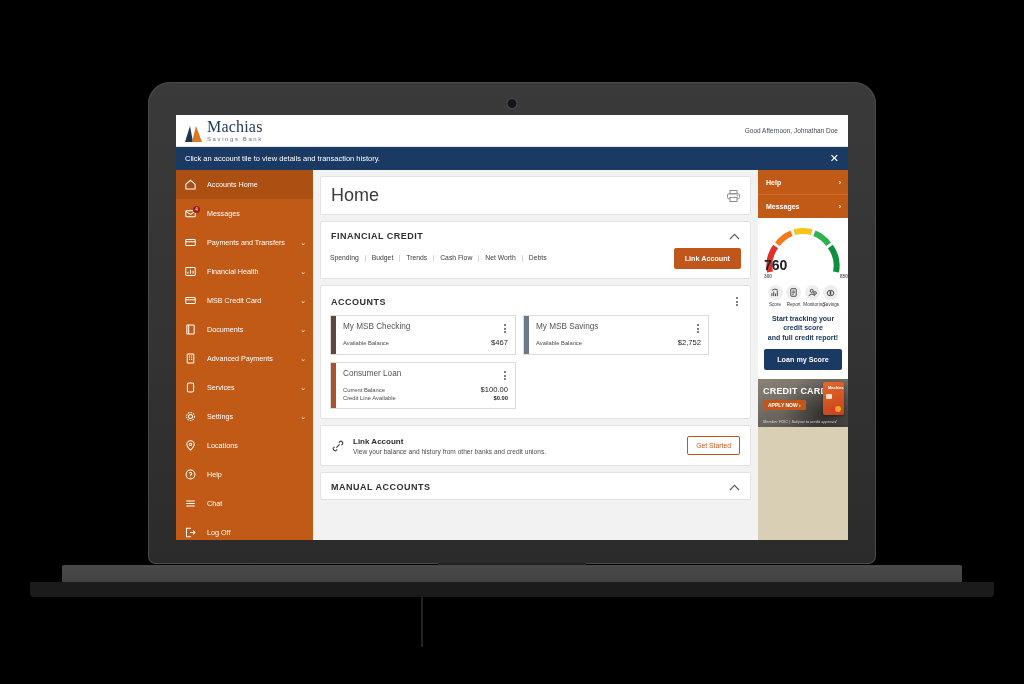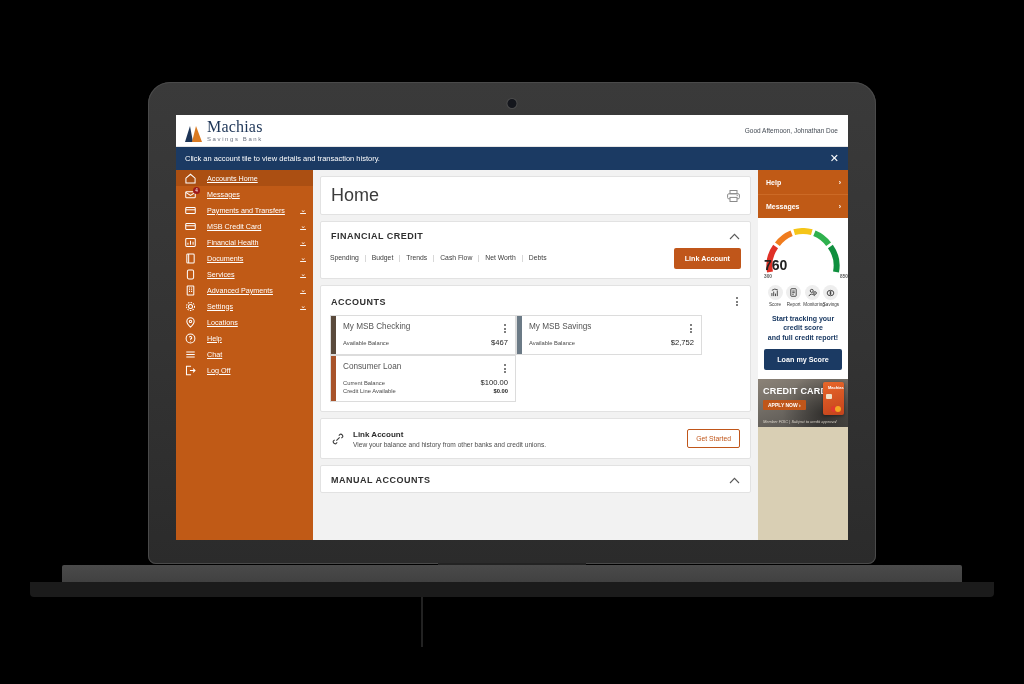--- a/index.html
+++ b/index.html
@@ -71,23 +71,23 @@
     padding: 0 9px 0 9px; font-size: 7.5px;
   }
   .notice-close { font-size: 11px; line-height: 1; cursor: pointer; color:#fff; }
 
   
   .app-body { display: flex; height: 370px; }
 
   
   .sidebar { width: 137px; background: #c05a16; flex: 0 0 137px; padding-top: 0; }
   .nav-item {
-    display: flex; align-items: center; height: 16px;
+    display: flex; align-items: center; height: 29px;
     padding: 0 7px 0 9px; color: #ffffff; font-size: 7.2px;
-    position: relative; cursor: pointer; text-decoration: underline;
+    position: relative; cursor: pointer;
   }
   .nav-item.active { background: #ab4f12; }
   .nav-ico { width: 13px; flex: 0 0 13px; display: flex; align-items: center; position: relative; }
   .nav-ico svg { display: block; }
   .nav-label { margin-left: 9px; flex: 1; }
   .nav-caret { font-size: 7px; opacity: .95; }
   .badge {
     position: absolute; left: 8px; top: -2px;
     min-width: 7px; height: 7px; padding: 0 1.5px;
     background: #9e1b1b; color: #fff; border-radius: 50%;
@@ -120,21 +120,21 @@
   .tool-tab:first-child { padding-left: 0; }
   .tool-tab:last-child { border-right: none; padding-right: 0; }
   .btn-primary {
     background: #c0561a; color: #fff; font-size: 7.2px; font-weight: bold;
     padding: 6px 11px; border: none; border-radius: 2px; cursor: pointer;
   }
 
   .kebab { display: flex; flex-direction: column; gap: 1.5px; cursor: pointer; padding: 2px; }
   .kebab i { width: 2px; height: 2px; background: #555; border-radius: 50%; display: block; }
 
-  .tiles { display: flex; padding: 0 9px 9px 9px; flex-wrap: wrap; }
+  .tiles { display: flex; gap: 7px; padding: 0 9px 9px 9px; flex-wrap: wrap; }
   .tile {
     width: 186px; background: #fff; border: 1px solid #dcdcdc;
     display: flex; overflow: hidden; cursor: pointer;
   }
   .tile-bar { width: 5px; flex: 0 0 5px; }
   .tile-body { flex: 1; padding: 6px 7px 7px 7px; }
   .tile-top { display: flex; align-items: flex-start; justify-content: space-between; }
   .tile-name { font-size: 8.2px; color: #545454; }
   .tile-line {
     display: flex; align-items: baseline; justify-content: space-between;
@@ -274,64 +274,64 @@
                 <rect x="0.8" y="2.8" width="10.4" height="6.6" rx="1" stroke="#fff" stroke-width="1.1" fill="none"></rect>
                 <path d="M0.8 5.2 H11.2" stroke="#fff" stroke-width="1.1" fill="none"></path>
               </svg>
             </span>
             <span class="nav-label">Payments and Transfers</span>
             <span class="nav-caret">⌄</span>
           </div>
           <div class="nav-item">
             <span class="nav-ico">
               <svg width="11" height="11" viewBox="0 0 12 12">
+                <rect x="0.8" y="1.6" width="10.4" height="8.8" rx="1" stroke="#fff" stroke-width="1.1" fill="none"></rect>
+                <path d="M3.2 8.4 V6.2 M6 8.4 V4.2 M8.8 8.4 V5.2" stroke="#fff" stroke-width="1.1" fill="none"></path>
+              </svg>
+            </span>
+            <span class="nav-label">Financial Health</span>
+            <span class="nav-caret">⌄</span>
+          </div>
+          <div class="nav-item">
+            <span class="nav-ico">
+              <svg width="11" height="11" viewBox="0 0 12 12">
                 <rect x="0.8" y="2.8" width="10.4" height="6.6" rx="1" stroke="#fff" stroke-width="1.1" fill="none"></rect>
                 <path d="M0.8 5.2 H11.2" stroke="#fff" stroke-width="1.1" fill="none"></path>
               </svg>
             </span>
             <span class="nav-label">MSB Credit Card</span>
             <span class="nav-caret">⌄</span>
           </div>
           <div class="nav-item">
             <span class="nav-ico">
               <svg width="11" height="11" viewBox="0 0 12 12">
-                <rect x="0.8" y="1.6" width="10.4" height="8.8" rx="1" stroke="#fff" stroke-width="1.1" fill="none"></rect>
-                <path d="M3.2 8.4 V6.2 M6 8.4 V4.2 M8.8 8.4 V5.2" stroke="#fff" stroke-width="1.1" fill="none"></path>
-              </svg>
-            </span>
-            <span class="nav-label">Financial Health</span>
-            <span class="nav-caret">⌄</span>
-          </div>
-          <div class="nav-item">
-            <span class="nav-ico">
-              <svg width="11" height="11" viewBox="0 0 12 12">
                 <rect x="2" y="1" width="8" height="10" rx="1" stroke="#fff" stroke-width="1.1" fill="none"></rect>
                 <path d="M4 1 V11" stroke="#fff" stroke-width="1.1" fill="none"></path>
               </svg>
             </span>
             <span class="nav-label">Documents</span>
             <span class="nav-caret">⌄</span>
           </div>
           <div class="nav-item">
             <span class="nav-ico">
               <svg width="11" height="11" viewBox="0 0 12 12">
-                <rect x="2.6" y="1.2" width="6.8" height="9.6" rx="1.4" stroke="#fff" stroke-width="1.1" fill="none"></rect>
-              </svg>
-            </span>
-            <span class="nav-label">Services</span>
-            <span class="nav-caret">⌄</span>
-          </div>
-          <div class="nav-item">
-            <span class="nav-ico">
-              <svg width="11" height="11" viewBox="0 0 12 12">
                 <rect x="2.4" y="1" width="7.2" height="10" rx="0.6" stroke="#fff" stroke-width="1.1" fill="none"></rect>
                 <path d="M4.3 3.2 h1.2 M6.6 3.2 h1.2 M4.3 5.2 h1.2 M6.6 5.2 h1.2 M4.3 7.2 h1.2 M6.6 7.2 h1.2" stroke="#fff" stroke-width="1.1" fill="none"></path>
               </svg>
             </span>
             <span class="nav-label">Advanced Payments</span>
+            <span class="nav-caret">⌄</span>
+          </div>
+          <div class="nav-item">
+            <span class="nav-ico">
+              <svg width="11" height="11" viewBox="0 0 12 12">
+                <rect x="2.6" y="1.2" width="6.8" height="9.6" rx="1.4" stroke="#fff" stroke-width="1.1" fill="none"></rect>
+              </svg>
+            </span>
+            <span class="nav-label">Services</span>
             <span class="nav-caret">⌄</span>
           </div>
           <div class="nav-item">
             <span class="nav-ico">
               <svg width="11" height="11" viewBox="0 0 12 12">
                 <circle cx="6" cy="6" r="2.2" stroke="#fff" stroke-width="1.1" fill="none"></circle>
                 <circle cx="6" cy="6" r="4.4" stroke="#fff" stroke-width="1.1" fill="none" stroke-dasharray="1.6 1.3"></circle>
               </svg>
             </span>
             <span class="nav-label">Settings</span>

